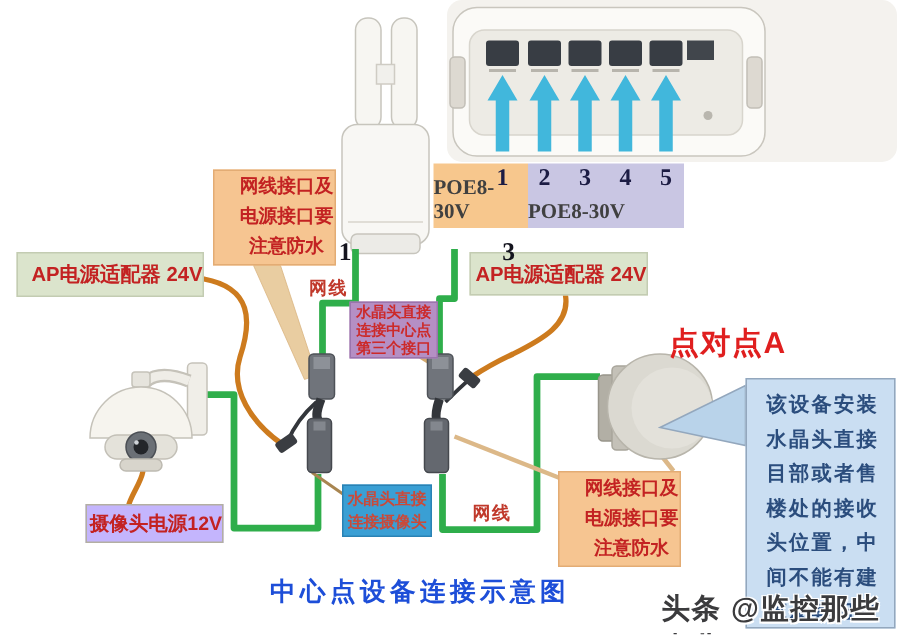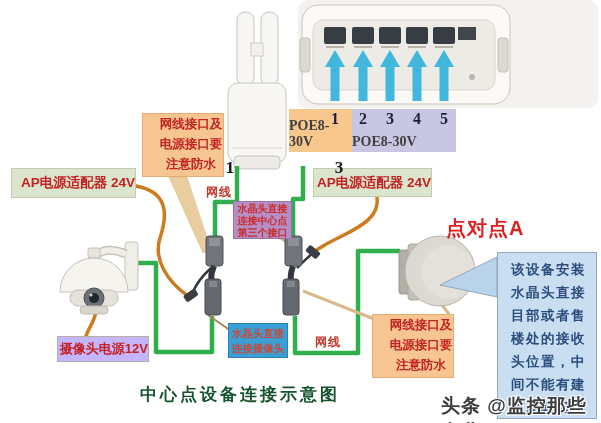--- a/index.html
+++ b/index.html
@@ -20,21 +20,21 @@
   .wangxian{color:#c0392b;font-weight:bold;font-size:12px;z-index:3;letter-spacing:1px;}
   .purple-box{background:#b58fc4;border:1px solid #9b74ac;color:#cc2a2a;font-weight:bold;
               font-size:10px;line-height:12px;text-align:center;white-space:pre-line;padding-top:1px;z-index:3;}
   .blue-box{background:#3a9fd4;border:1px solid #2a82b4;color:#c94a3a;font-weight:bold;
             font-size:10.5px;line-height:15px;text-align:center;white-space:pre-line;padding-top:2px;z-index:3;}
   .p2p{color:#e01f1f;font-weight:bold;font-size:20px;z-index:3;letter-spacing:1px;}
   .bubble{background:#cadef2;border:1px solid #93a7bd;color:#2b4d7d;font-weight:bold;font-size:13.5px;
           line-height:23px;letter-spacing:1.5px;white-space:pre-line;padding:5px 0 0 13px;z-index:3;}
   .cam-power{background:#c4b5fd;border:1px solid #b3afa2;color:#c32222;font-weight:bold;
              font-size:13px;line-height:24px;text-align:right;z-index:3;}
-  .title{color:#14532d;font-weight:bold;font-size:17px;letter-spacing:3px;text-align:left;z-index:3;}
+  .title{color:#1d4ed8;font-weight:bold;font-size:17px;letter-spacing:3px;text-align:right;z-index:3;}
   .watermark{color:#3b3b3d;font-weight:bold;font-size:19px;letter-spacing:1px;z-index:6;
              text-shadow:1px 1px 0 #fff,-1px -1px 0 #fff,1px -1px 0 #fff,-1px 1px 0 #fff;}
 </style>
 </head>
 <body>
 
 <div id="canvas">
 
   <svg id="bg-art" width="601" height="423" viewBox="0 0 601 423">
 

